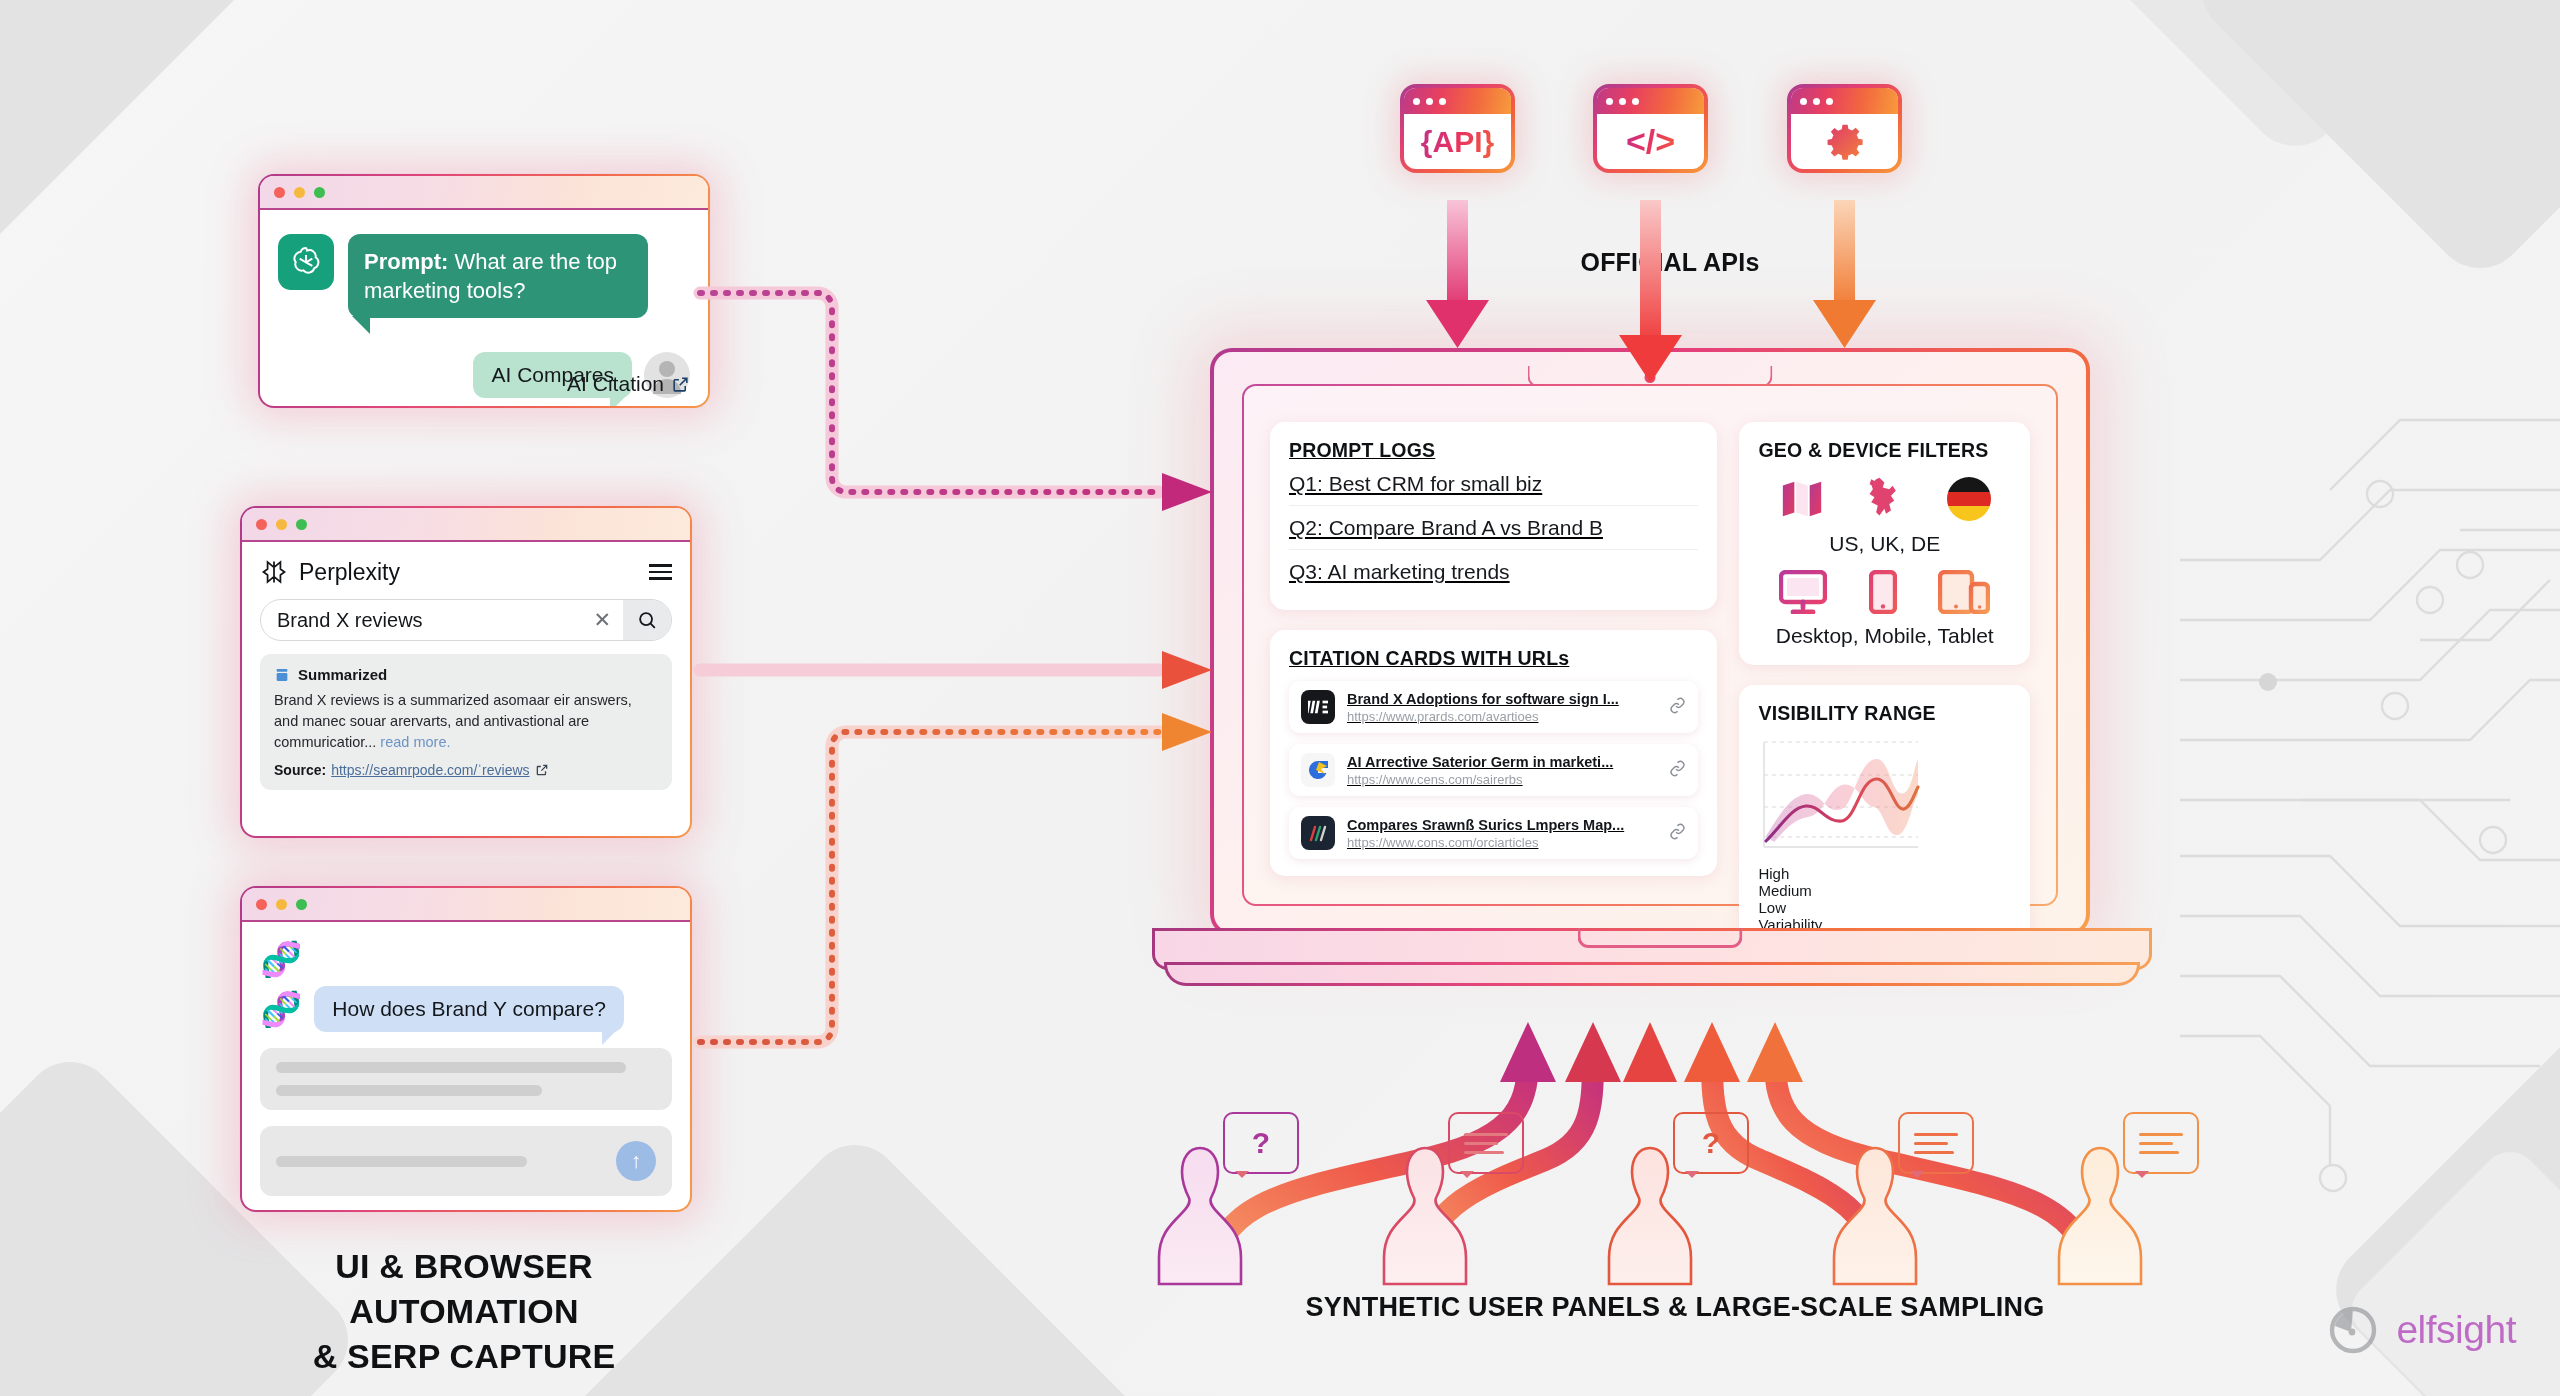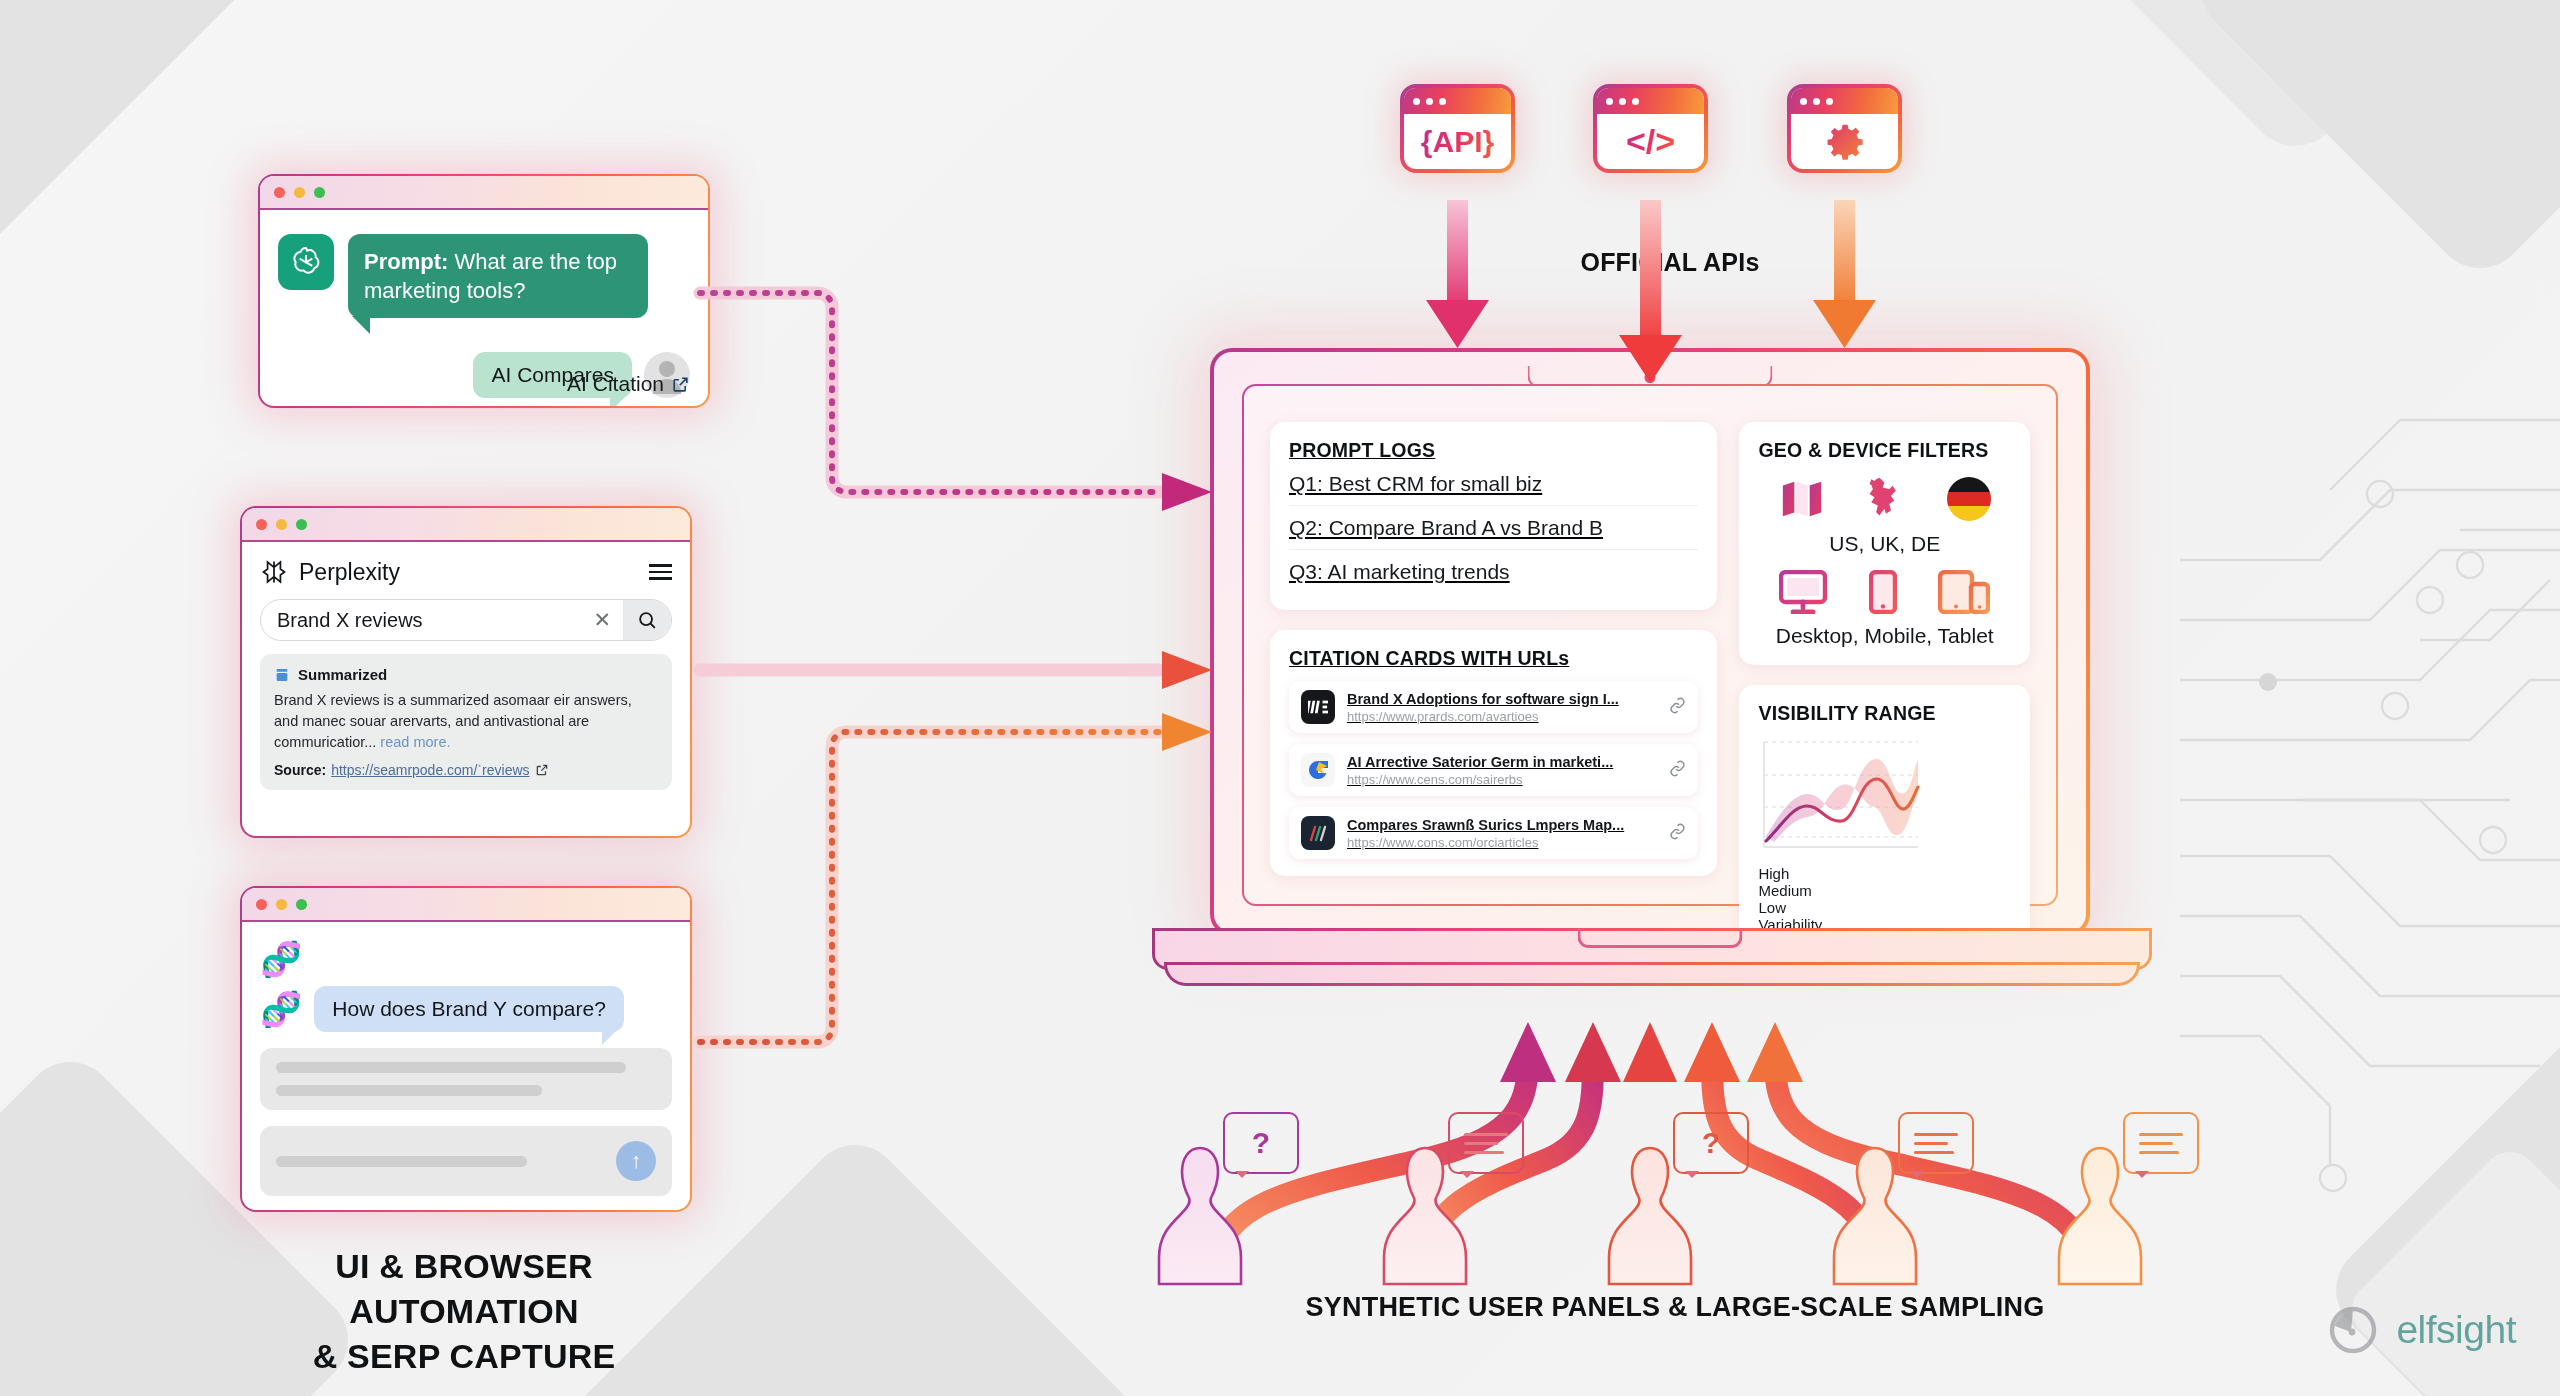--- a/index.html
+++ b/index.html
@@ -202,21 +202,21 @@
     position:absolute; left:78px; top:-28px; width:76px; height:62px; border-radius:10px;
     border:2.5px solid #e06a7a; display:flex; align-items:center; justify-content:center;
   }
   .sp-bubble::after { content:''; position:absolute; left:10px; bottom:-13px; width:0; height:0; border:7px solid transparent; border-top-color:#e06a7a; }
   .sp-q { font-size:30px; font-weight:700; }
   .sp-lines { display:flex; flex-direction:column; gap:6px; align-items:flex-start; width:44px; }
   .sp-lines i { display:block; height:3px; border-radius:2px; background:#e27a7f; }
 
   
   #elfsight { position:absolute; right:44px; bottom:40px; display:flex; align-items:center; gap:17px; opacity:.62; }
-  #elf-name { font-size:39px; color:#0f766e; letter-spacing:-.5px; }
+  #elf-name { font-size:39px; color:#a21caf; letter-spacing:-.5px; }
 </style>
 </head>
 <body>
 
 <div id="bg">
   <div class="rhombus" id="rh-tl"></div>
   <div class="rhombus" id="rh-bl"></div>
   <div class="rhombus" id="rh-mid"></div>
   <div class="rhombus" id="rh-tr2"></div>
   <div class="rhombus" id="rh-tr"></div>

